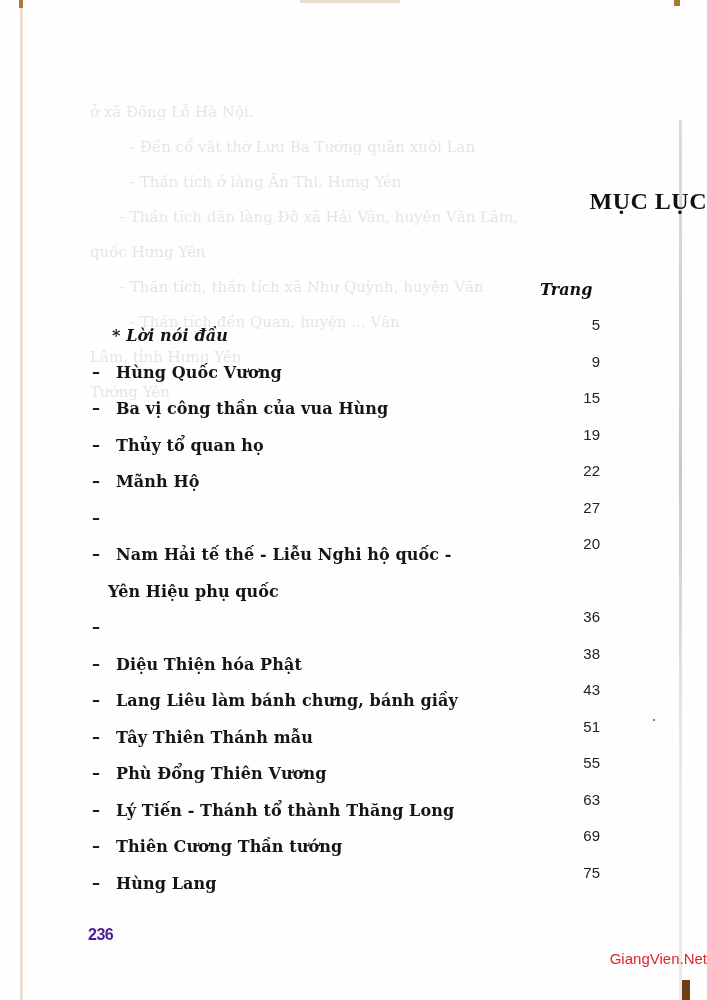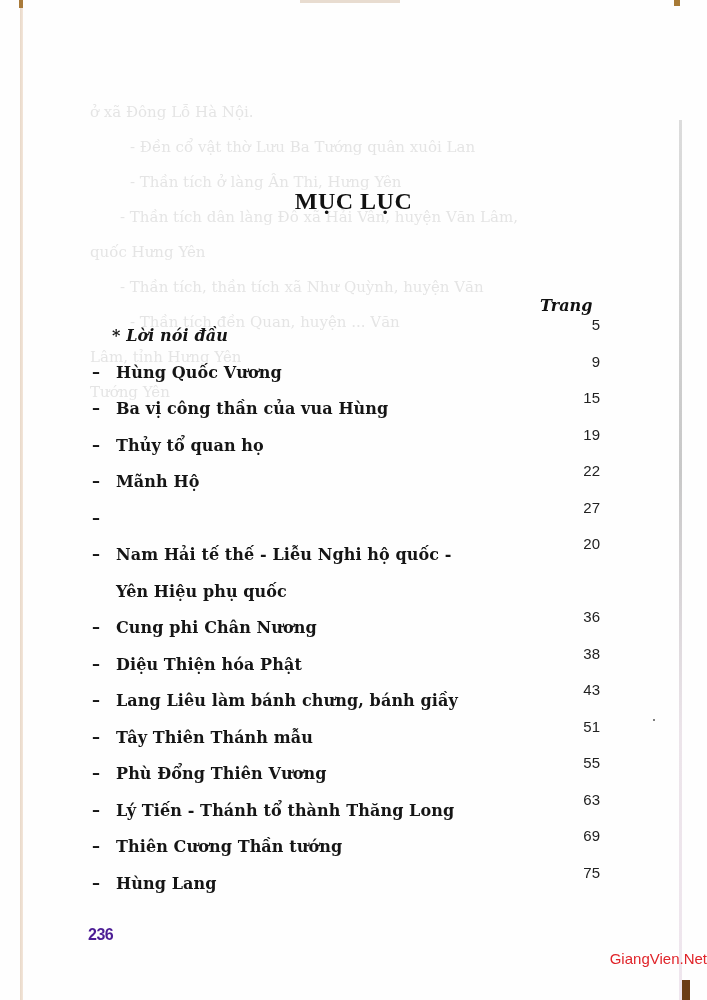--- a/index.html
+++ b/index.html
@@ -69,36 +69,35 @@
       line-height: 35px;
       filter: blur(0.6px);
       opacity: 0.7;
     }
     .bleed .line { white-space: nowrap; }
 
     .title {
       position: absolute;
       left: 0; top: 188px;
       width: 707px;
-      text-align: center;
+      text-align: right;
       font-family: "Liberation Serif", "DejaVu Serif", serif;
       font-weight: bold;
       font-size: 24px;
       letter-spacing: 0.5px;
       color: #111;
     }
 
     .trang-header {
       position: absolute;
       left: 540px; top: 280px;
       font-style: italic;
       font-weight: bold;
       font-size: 16px;
       color: #111;
-      margin-top: 16px;
     }
 
     .toc {
       position: absolute;
       left: 92px; top: 316px;
       width: 520px;
     }
     .toc-row {
       position: relative;
       height: 36.5px;
@@ -125,21 +124,21 @@
     }
     .toc-row .page-num {
       position: absolute;
       right: 12px; top: 0px;
       width: 40px;
       text-align: right;
       font-family: "Liberation Sans", "DejaVu Sans", sans-serif;
       font-size: 15px;
       color: #222;
     }
-    .toc-row.continuation .label { left: 24px; text-align: right; }
+    .toc-row.continuation .label { left: 16px; text-align: right; }
 
     .footer-page-number {
       position: absolute;
       left: 88px; top: 926px;
       font-family: "Liberation Sans", "DejaVu Sans", sans-serif;
       font-weight: bold;
       font-size: 16px;
       color: #4c1d95;
       letter-spacing: -0.5px;
     }
@@ -219,21 +218,20 @@
     <div class="toc-row">
       <span class="dash">–</span>
       <span class="label">Nam Hải tế thế - Liễu Nghi hộ quốc -</span>
       <span class="page-num">20</span>
     </div>
     <div class="toc-row continuation">
       <span class="label">Yên Hiệu phụ quốc</span>
     </div>
     <div class="toc-row">
       <span class="dash">–</span>
-      <span class="label">Cung phi Chân Nương</span>
       <span class="page-num">36</span>
     </div>
     <div class="toc-row">
       <span class="dash">–</span>
       <span class="label">Diệu Thiện hóa Phật</span>
       <span class="page-num">38</span>
     </div>
     <div class="toc-row">
       <span class="dash">–</span>
       <span class="label">Lang Liêu làm bánh chưng, bánh giầy</span>

